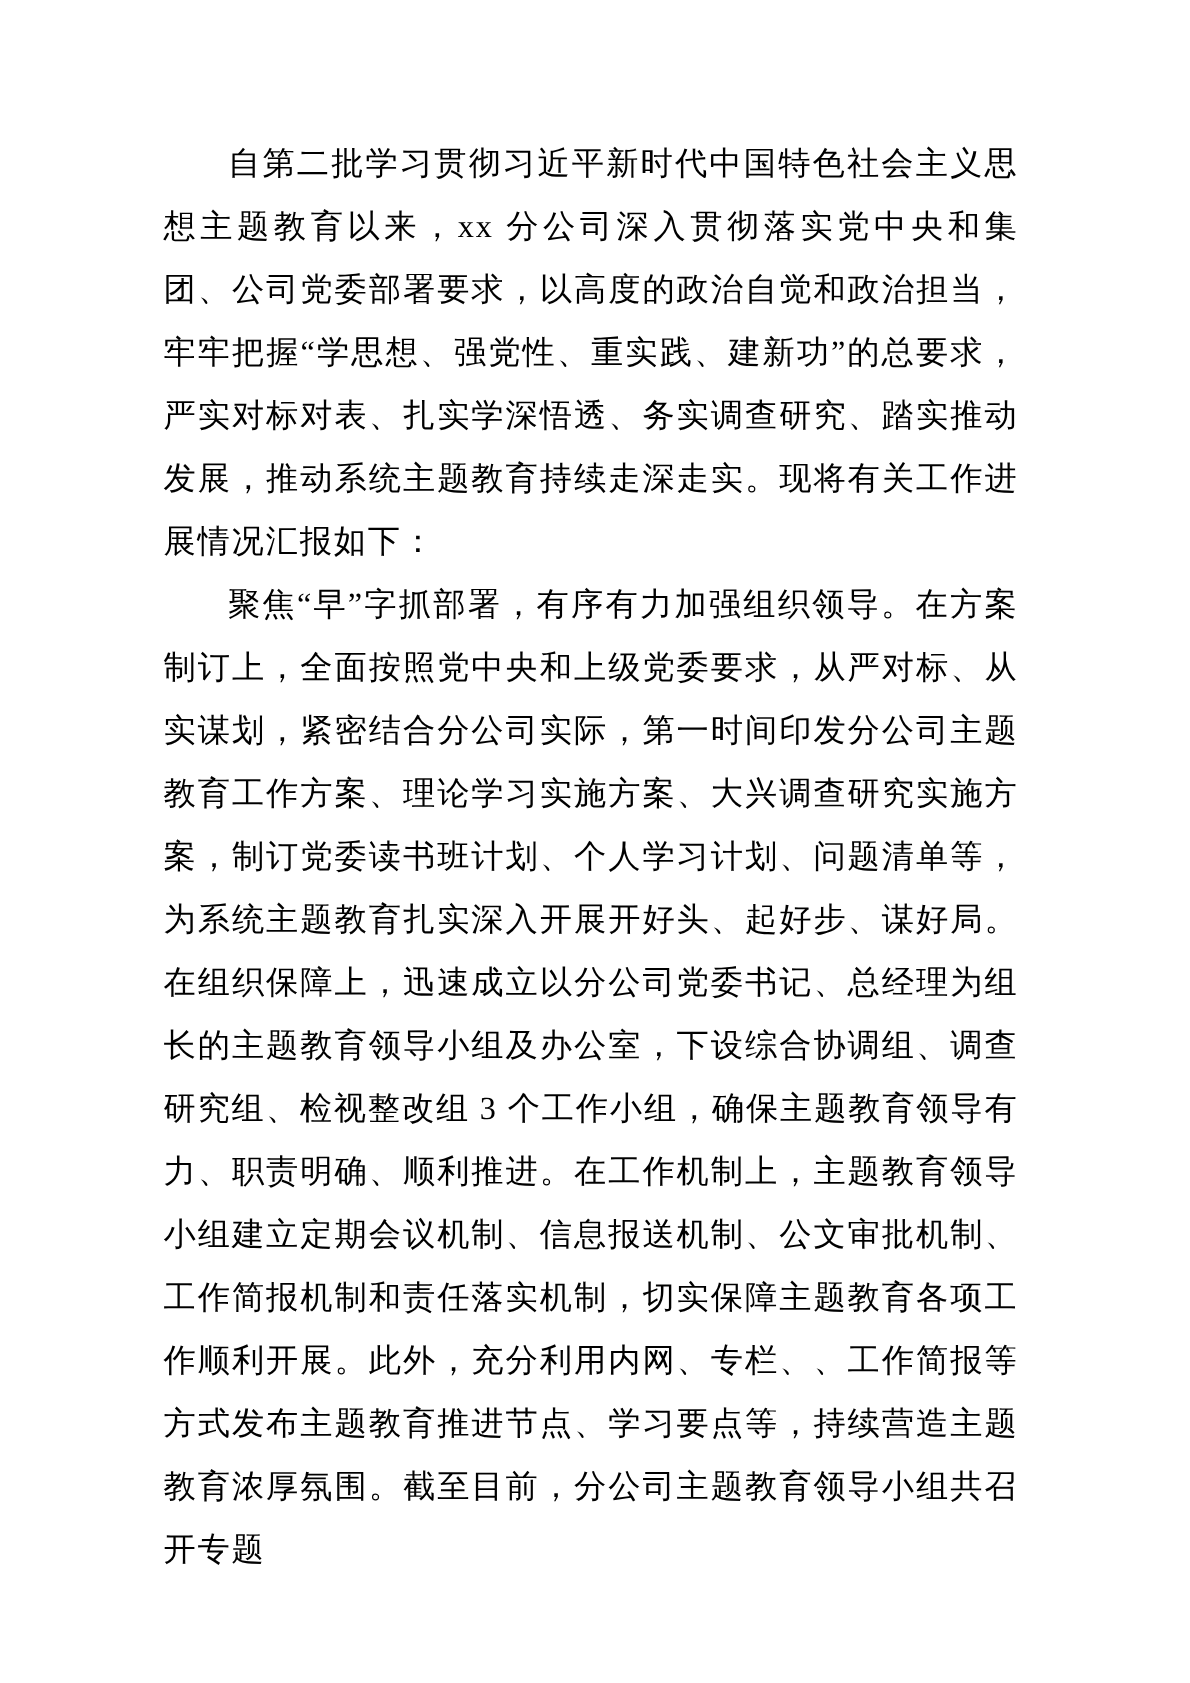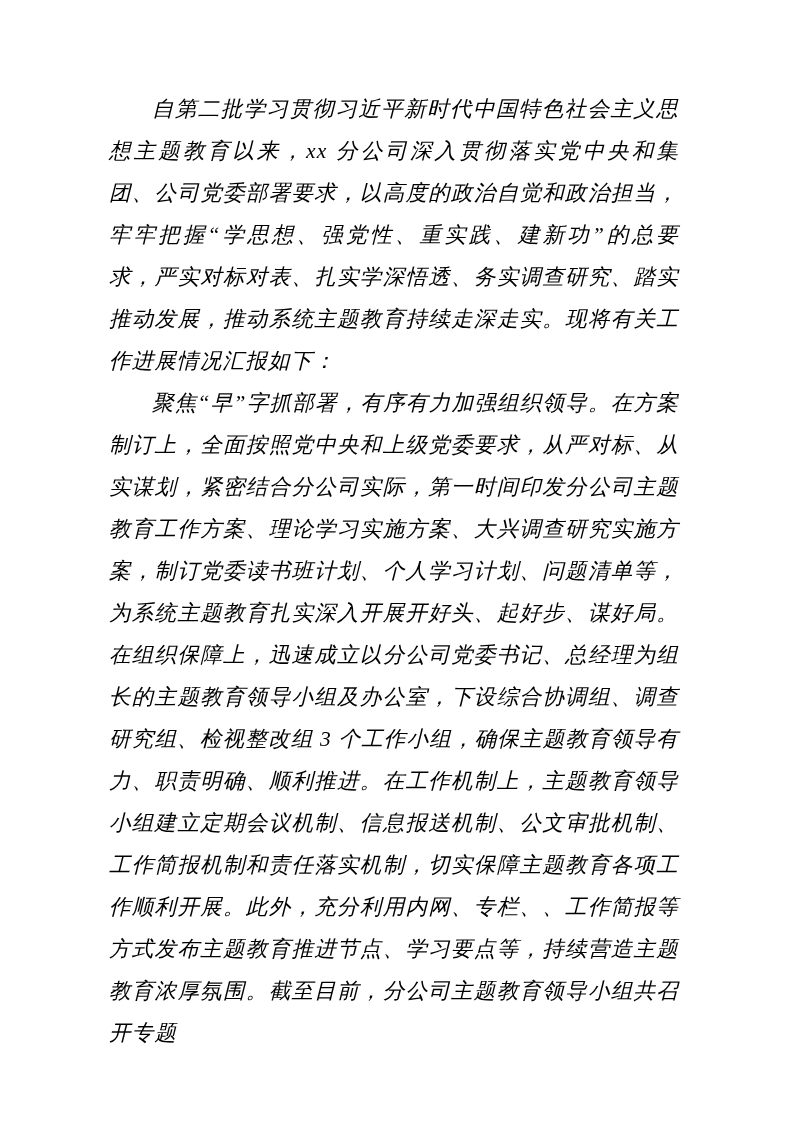--- a/index.html
+++ b/index.html
@@ -11,21 +11,20 @@
     position: relative;
     width: 793px;
     height: 1122px;
     margin: 0 auto;
     background: #ffffff;
     box-sizing: border-box;
     padding: 88px 114px 0 109px;
     overflow: hidden;
     font-family: "Liberation Serif", "DejaVu Serif", serif;
     color: #000000;
-    font-style: italic;
   }
   .para {
     margin: 0;
     font-size: 21.5px;
     line-height: 42px;
     letter-spacing: 1.2px;
     text-align: justify;
     text-justify: inter-ideograph;
     text-indent: 2em;
     word-break: break-all;

